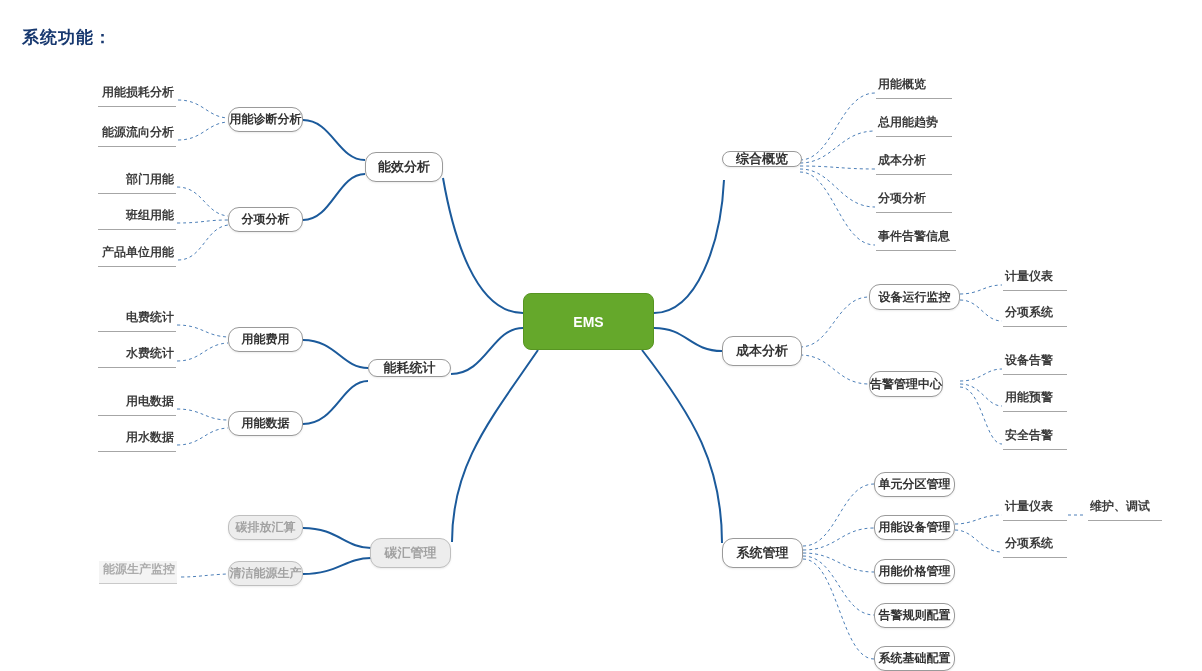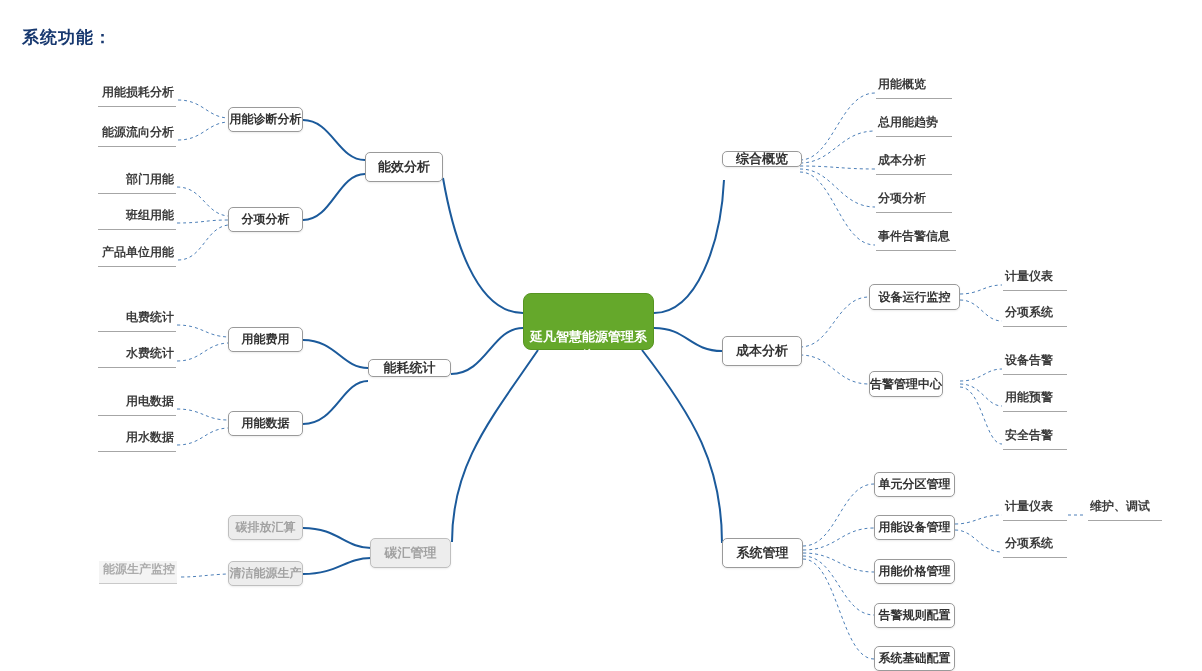--- a/index.html
+++ b/index.html
@@ -16,21 +16,21 @@
   }
   html,body{margin:0;padding:0;background:#fff;}
   body{font-family:"Liberation Sans","DejaVu Sans",sans-serif;}
   .stage{position:relative;width:1202px;height:671px;background:#fff;overflow:hidden;}
   svg.wires{position:absolute;left:0;top:0;width:1202px;height:671px;}
   svg.wires path{fill:none;}
   svg.wires path.s{stroke:var(--branch-line);stroke-width:2;}
   svg.wires path.d{stroke:var(--dashed-line);stroke-width:1;stroke-dasharray:3 3;}
   .title{position:absolute;left:22px;top:26px;font-size:17px;font-weight:bold;color:var(--title-blue);letter-spacing:1px;}
   .box{position:absolute;display:flex;align-items:center;justify-content:center;background:#fff;
-       border:1px solid var(--box-border);border-radius:5px;font-size:12px;font-weight:600;color:#333;
+       border:1px solid var(--box-border);border-radius:11px;font-size:12px;font-weight:600;color:#333;
        box-shadow:0 1px 2px rgba(0,0,0,.08);box-sizing:border-box;white-space:nowrap;}
   .box.l1{font-size:13px;}
   .box.gray{background:var(--gray-bg);border-color:var(--gray-border);color:var(--gray-text);}
   .leaf{position:absolute;height:23px;box-sizing:border-box;border-bottom:1px solid var(--leaf-line);
         font-size:12px;font-weight:600;color:#3b3b3b;line-height:17px;white-space:nowrap;}
   .leafL{text-align:right;padding-right:2px;}
   .leafR{text-align:left;padding-left:2px;}
   .leaf.grayleaf{color:#ababab;border-bottom-color:#c9c9c9;background:#f4f4f4;}
   .center{position:absolute;display:flex;flex-direction:column;align-items:center;justify-content:center;
           background:var(--accent-green);border:1px solid var(--accent-green-border);border-radius:8px;
@@ -87,21 +87,20 @@
     <path class="d" d="M 803,559 C 837,559 841,659 874,659"></path>
     <path class="d" d="M 955,524 C 975,524 980,515 1002,515"></path>
     <path class="d" d="M 955,530 C 975,530 980,552 1002,552"></path>
     <path class="d" d="M 1068,515 L 1086,515"></path>
   </svg>
 
   <div class="title">系统功能：</div>
 
   <div class="center" style="left:523px;top:293px;width:131px;height:57px;">
     <div class="r1">EMS</div>
-    <div class="r2">延凡智慧能源管理系统</div>
   </div>
 
   <div class="box l1" style="left:365px;top:152px;width:78px;height:30px;">能效分析</div>
   <div class="box l1" style="left:368px;top:359px;width:83px;height:18px;">能耗统计</div>
   <div class="box l1 gray" style="left:370px;top:538px;width:81px;height:30px;">碳汇管理</div>
 
   <div class="box" style="left:228px;top:107px;width:75px;height:25px;">用能诊断分析</div>
   <div class="box" style="left:228px;top:207px;width:75px;height:25px;">分项分析</div>
   <div class="box" style="left:228px;top:327px;width:75px;height:25px;">用能费用</div>
   <div class="box" style="left:228px;top:411px;width:75px;height:25px;">用能数据</div>

